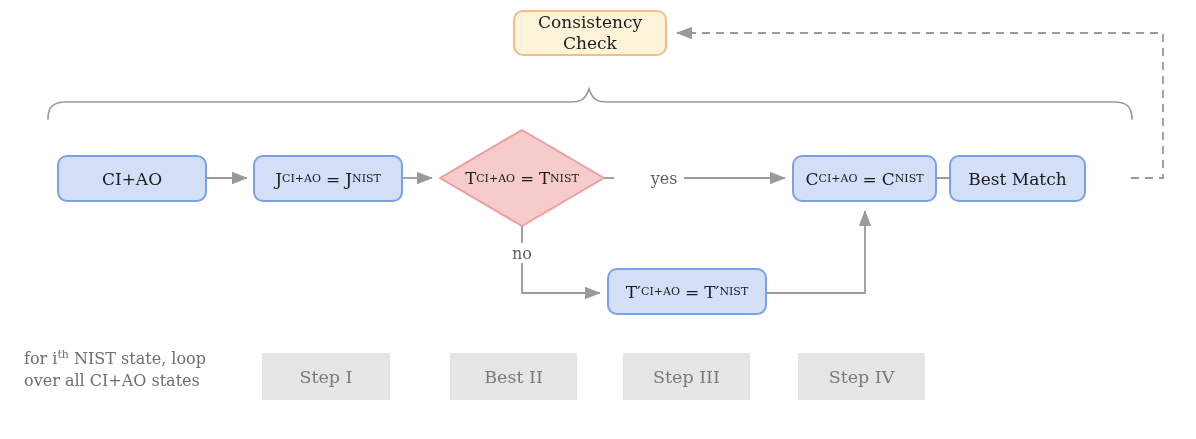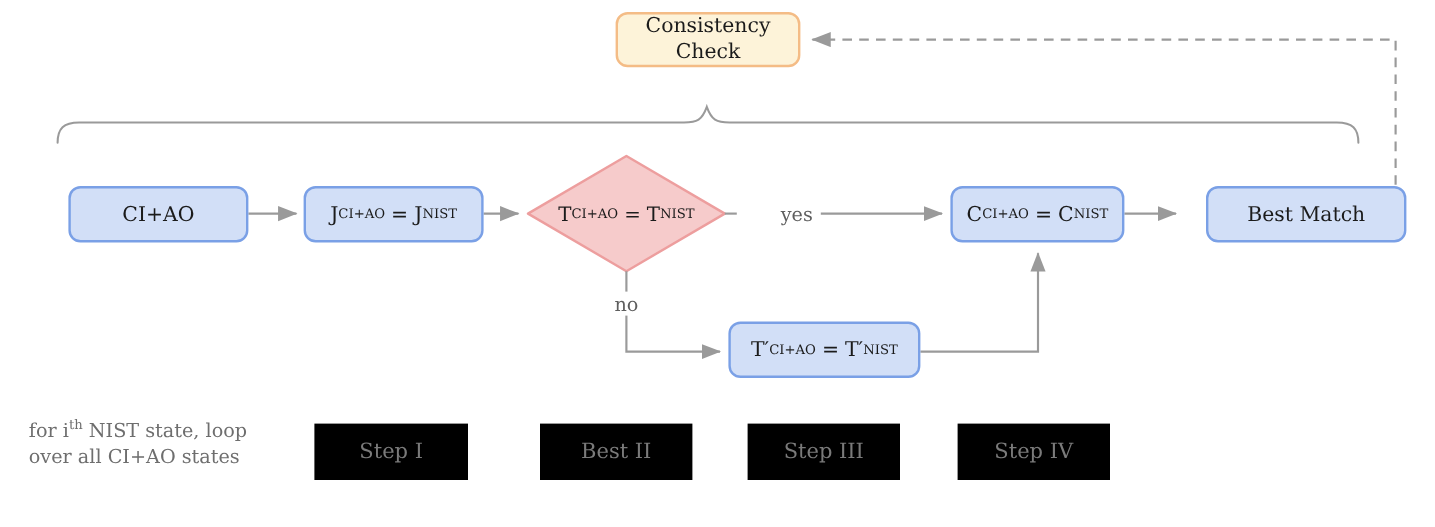--- a/index.html
+++ b/index.html
@@ -65,21 +65,21 @@
     font-size: 16px;
     background: #ffffff;
     padding: 0 2px;
   }
 
   .step {
     position: absolute;
     display: flex;
     align-items: center;
     justify-content: center;
-    background: #000000;
+    background: #e5e5e5;
     color: #7a7a7a;
     font-size: 17.5px;
   }
 
   .loop-note {
     position: absolute;
     left: 24px;
     top: 348px;
     width: 216px;
     text-align: left;
@@ -151,21 +151,21 @@
   </div>
 
   <div class="node" style="left:792px; top:155px; width:145px; height:47px;">
     <span>C</span>
       <sub>CI+AO</sub>
       <span class="eq">=</span>
       <span>C</span>
       <sub>NIST</sub>
   </div>
 
-  <div class="node" style="left:1005px; top:155px; width:167px; height:47px;">
+  <div class="node" style="left:949px; top:155px; width:137px; height:47px;">
     <span>Best Match</span>
   </div>
 
   <div class="edge-label" style="left:616px; top:168px; width:36px; height:20px;margin-left:28px;">yes</div>
   <div class="edge-label" style="left:500px; top:243px; width:40px; height:20px;">no</div>
 
   <div class="step" style="left:262px; top:353px; width:128px; height:47px;">Step I</div>
   <div class="step" style="left:450px; top:353px; width:127px; height:47px;">Best II</div>
   <div class="step" style="left:623px; top:353px; width:127px; height:47px;">Step III</div>
   <div class="step" style="left:798px; top:353px; width:127px; height:47px;">Step IV</div>

